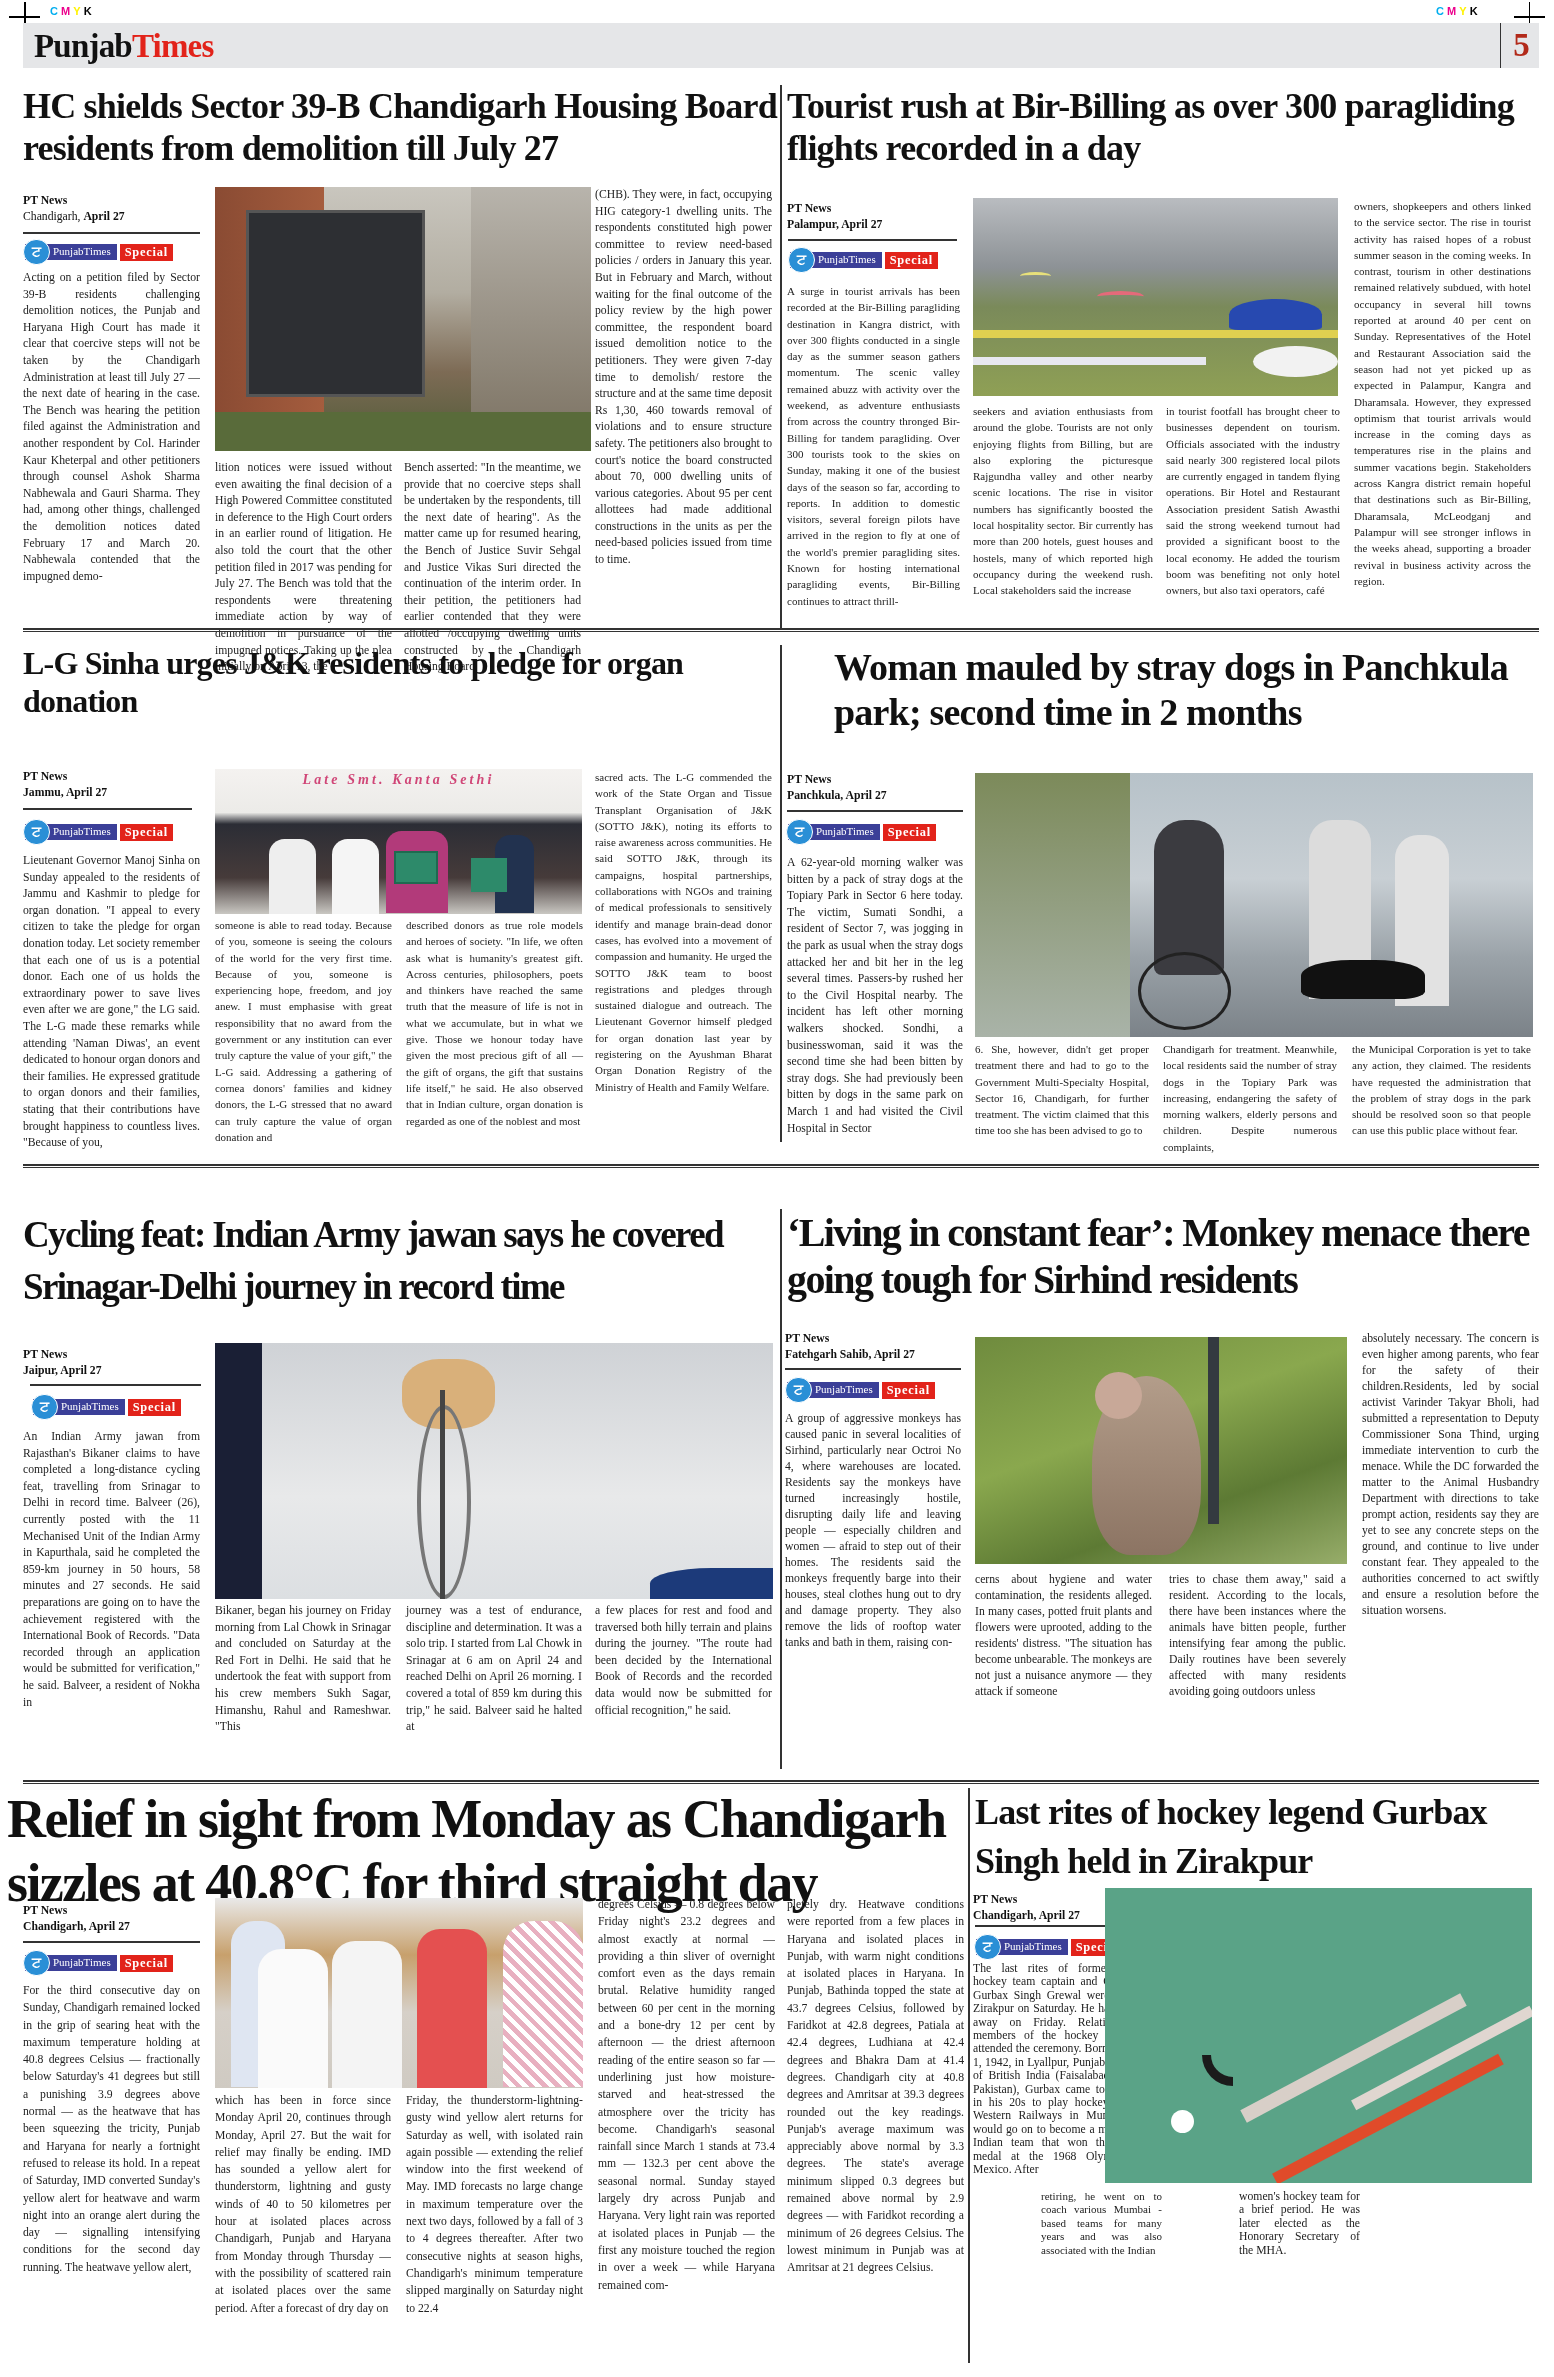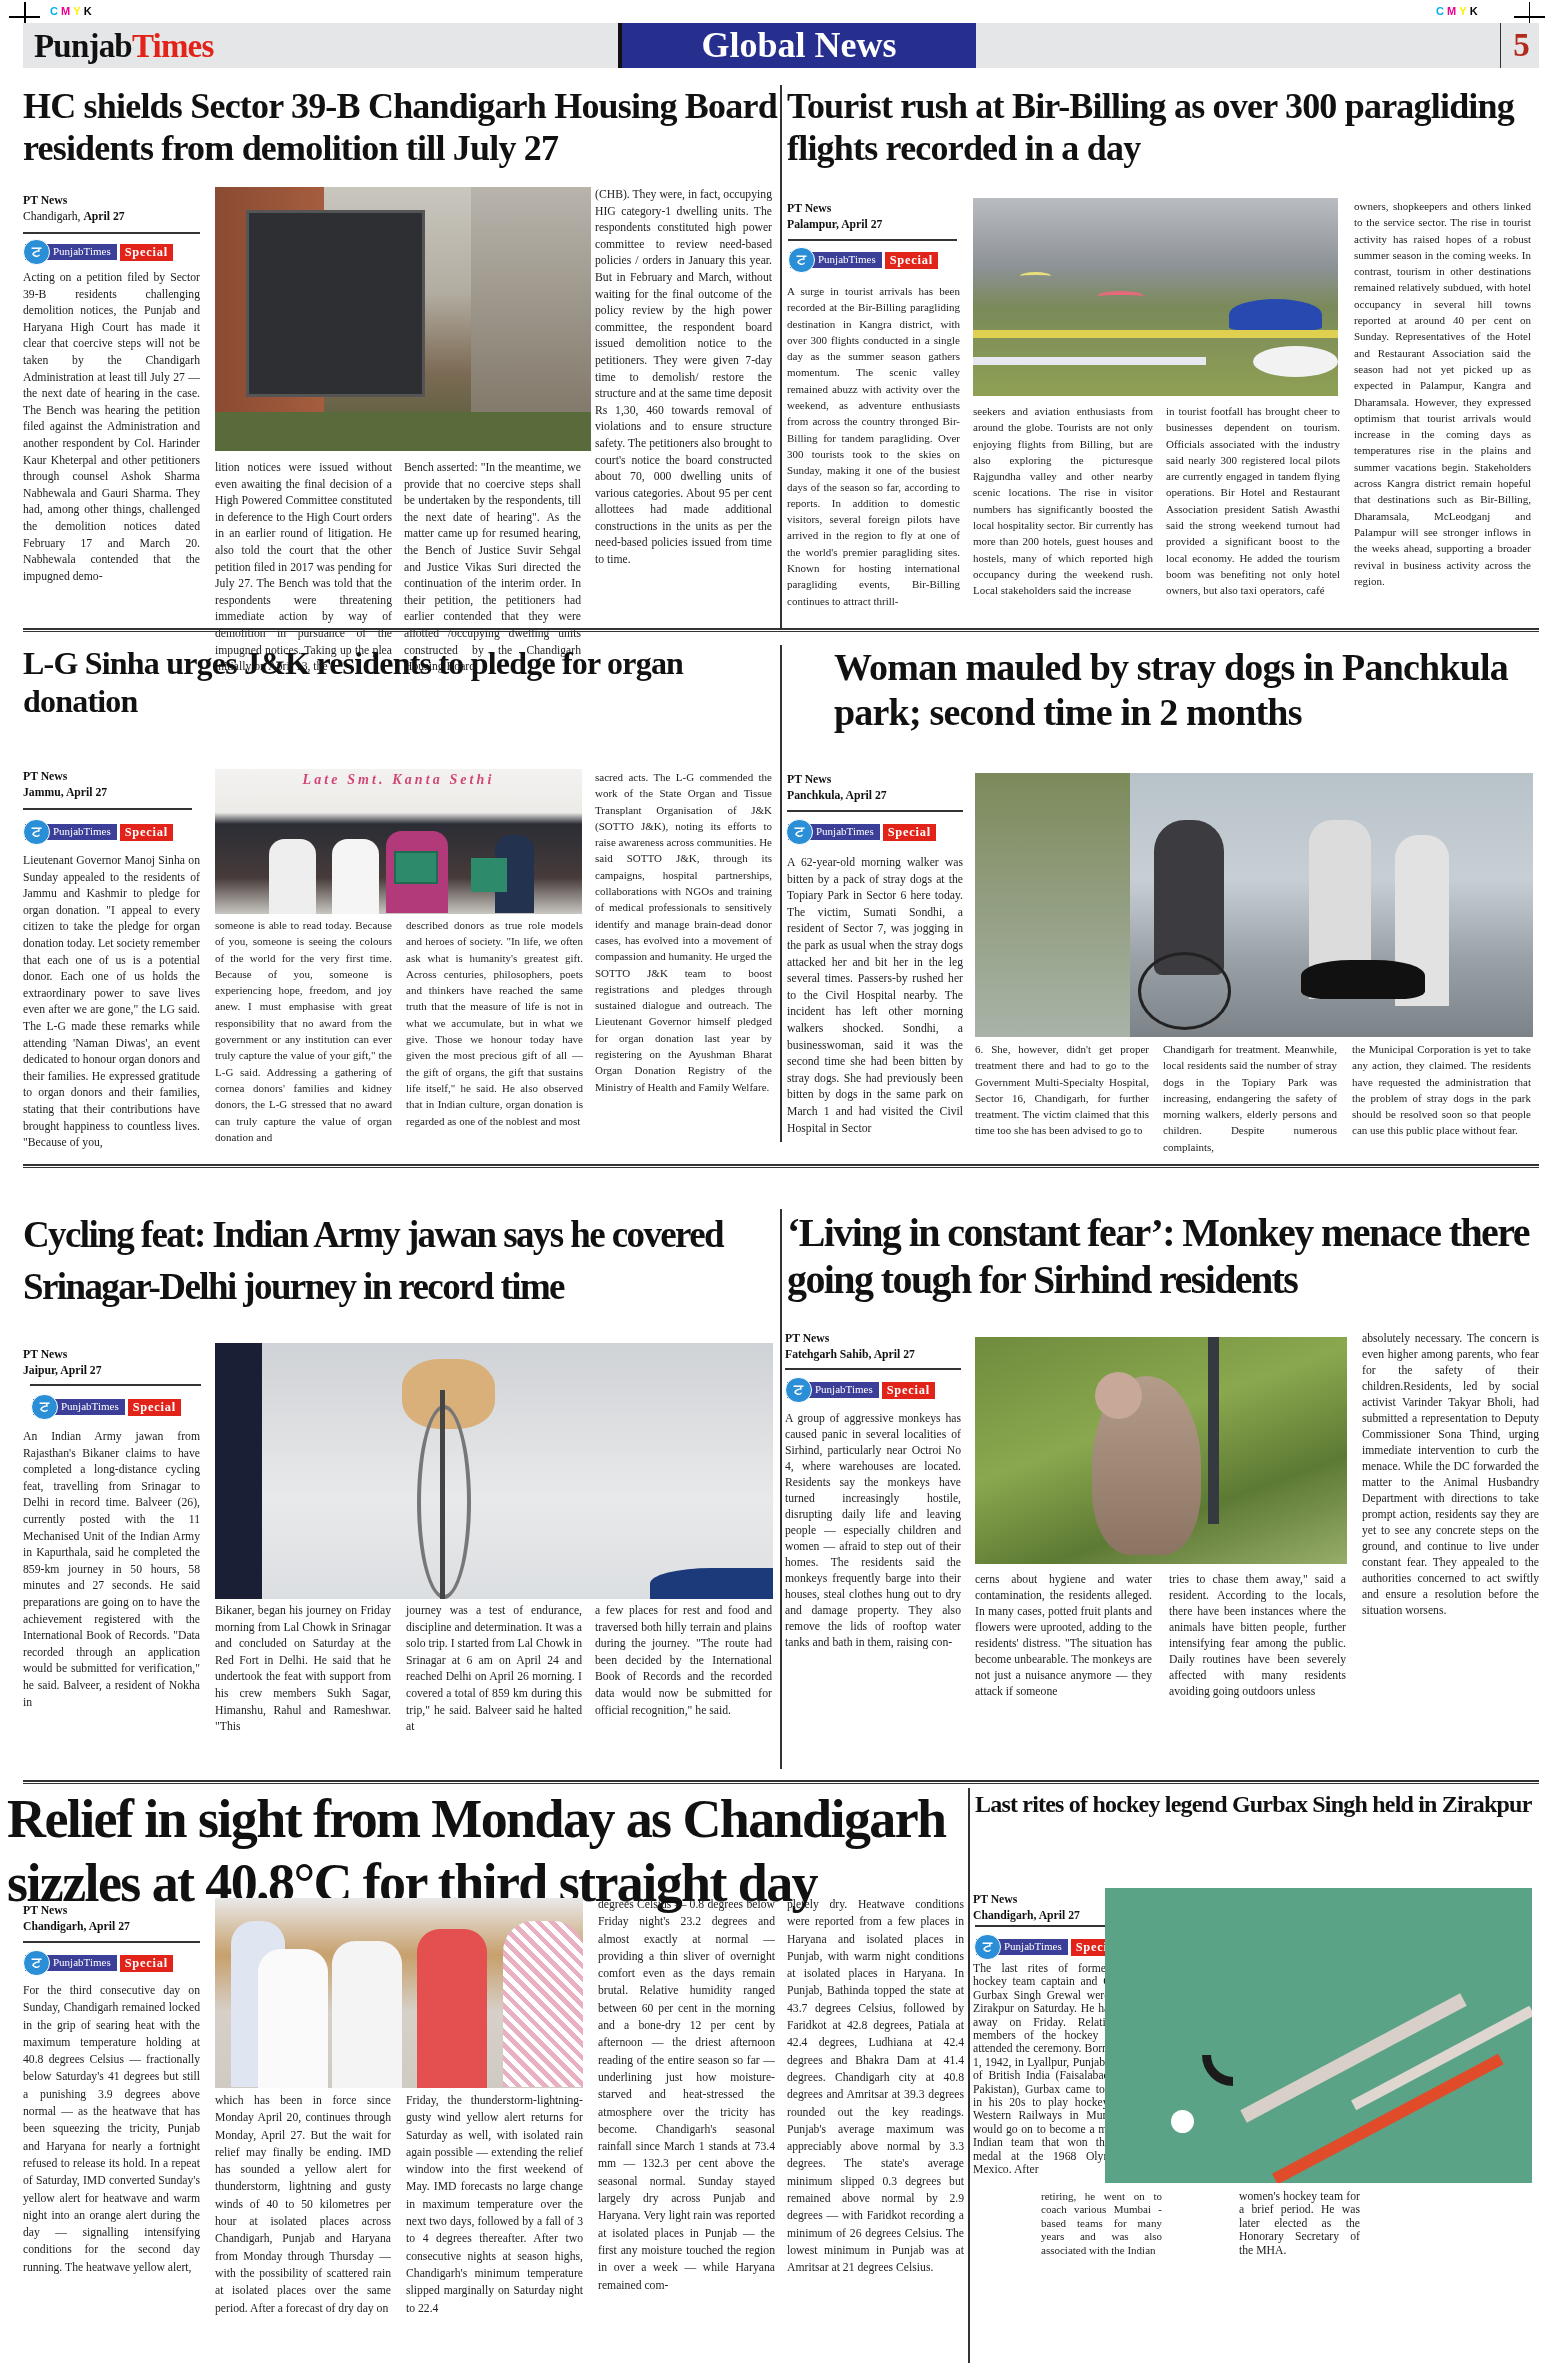--- a/index.html
+++ b/index.html
@@ -34,21 +34,20 @@
 </head>
 <body>
 
 <div class="crop" style="left:9.3px;top:1.6px"></div>
 <div class="cmyk" style="left:50px"><span class="c">C</span><span class="m">M</span><span class="y">Y</span><span class="k">K</span></div>
 <div class="cmyk" style="left:1436px"><span class="c">C</span><span class="m">M</span><span class="y">Y</span><span class="k">K</span></div>
 <div class="crop" style="left:1514px;top:1.6px"></div>
 
 <div class="masthead">
   <div class="logo"><span class="p">Punjab</span><span class="t">Times</span></div>
-  <div class="section-box">Global News</div>
   <div class="pagenum">5</div>
 </div>
 
 <div class="headline" style="left:23px;top:85px;width:754px;font-size:36px">HC shields Sector 39-B Chandigarh Housing Board residents from demolition till July 27</div>
 <div class="byline" style="left:23px;top:193px">
     <div class="b1">PT News</div>
     <div class="b2"><span class="city">Chandigarh,</span> <span class="date">April 27</span></div>
   </div>
 <div class="rule" style="left:23px;top:232px;width:177px"></div>
 <div class="badge" style="left:25px;top:242px">
@@ -208,21 +207,21 @@
   <div class="abs" style="left:202px;top:31px;width:70px;height:159px;background:#e45050;border-radius:23px 23px 0 0"></div>
   <div class="abs" style="left:288px;top:23px;width:81px;height:166px;background:repeating-linear-gradient(45deg,#e8b0c0 0 4.7px,#fff 4.7px 9.3px);border-radius:31px 31px 0 0"></div>
 </div>
 <div class="col" style="left:215px;top:2092px;width:176px;line-height:17.3px">which has been in force since Monday April 20, continues through Monday, April 27. But the wait for relief may finally be ending. IMD has sounded a yellow alert for thunderstorm, lightning and gusty winds of 40 to 50 kilometres per hour at isolated places across Chandigarh, Punjab and Haryana from Monday through Thursday — with the possibility of scattered rain at isolated places over the same period. After a forecast of dry day on</div>
 <div class="col" style="left:406px;top:2092px;width:177px;line-height:17.3px">Friday, the thunderstorm-lightning-gusty wind yellow alert returns for Saturday as well, with isolated rain again possible — extending the relief window into the first weekend of May. IMD forecasts no large change in maximum temperature over the next two days, followed by a fall of 3 to 4 degrees thereafter. After two consecutive nights at season highs, Chandigarh's minimum temperature slipped marginally on Saturday night to 22.4</div>
 <div class="col" style="left:598px;top:1896px;width:177px;line-height:17.3px">degrees Celsius — 0.8 degrees below Friday night's 23.2 degrees and almost exactly at normal — providing a thin sliver of overnight comfort even as the days remain brutal. Relative humidity ranged between 60 per cent in the morning and a bone-dry 12 per cent by afternoon — the driest afternoon reading of the entire season so far — underlining just how moisture-starved and heat-stressed the atmosphere over the tricity has become. Chandigarh's seasonal rainfall since March 1 stands at 73.4 mm — 132.3 per cent above the seasonal normal. Sunday stayed largely dry across Punjab and Haryana. Very light rain was reported at isolated places in Punjab — the first any moisture touched the region in over a week — while Haryana remained com-</div>
 <div class="col" style="left:787px;top:1896px;width:177px;line-height:17.3px">pletely dry. Heatwave conditions were reported from a few places in Haryana and isolated places in Punjab, with warm night conditions at isolated places in Haryana. In Punjab, Bathinda topped the state at 43.7 degrees Celsius, followed by Faridkot at 42.8 degrees, Patiala at 42.4 degrees, Ludhiana at 42.4 degrees and Bhakra Dam at 41.4 degrees. Chandigarh city at 40.8 degrees and Amritsar at 39.3 degrees rounded out the key readings. Punjab's average maximum was appreciably above normal by 3.3 degrees. The state's average minimum slipped 0.3 degrees but remained above normal by 2.9 degrees — with Faridkot recording a minimum of 26 degrees Celsius. The lowest minimum in Punjab was at Amritsar at 21 degrees Celsius.</div>
 
 <div class="vr" style="left:968px;top:1788px;height:575px"></div>
 
-<div class="headline" style="left:975px;top:1788px;width:567px;font-size:24px;letter-spacing:-0.8px;line-height:1.35">Last rites of hockey legend Gurbax Singh held in Zirakpur</div>
+<div class="headline" style="left:975px;top:1788px;width:567px;font-size:36px;letter-spacing:-0.8px;line-height:1.35">Last rites of hockey legend Gurbax Singh held in Zirakpur</div>
 <div class="byline" style="left:973px;top:1892px">
     <div class="b1">PT News</div>
     <div class="b1"><span>Chandigarh,</span> <span>April 27</span></div>
   </div>
 <div class="rule" style="left:975px;top:1925px;width:177px"></div>
 <div class="badge" style="left:976px;top:1937px">
     <div class="bl"><span class="circ">ਟ</span><span>PunjabTimes</span></div>
     <div class="sp">Special</div>
   </div>
 <div class="col" style="left:973px;top:1962px;width:177px;line-height:13.4px;font-size:11.7px">The last rites of former Indian hockey team captain and Olympian Gurbax Singh Grewal were held in Zirakpur on Saturday. He had passed away on Friday. Relatives and members of the hockey fraternity attended the ceremony. Born on April 1, 1942, in Lyallpur, Punjab Province of British India (Faisalabad now in Pakistan), Gurbax came to Mumbai in his 20s to play hockey for the Western Railways in Mumbai. He would go on to become a member of Indian team that won the bronze medal at the 1968 Olympics in Mexico. After</div>

